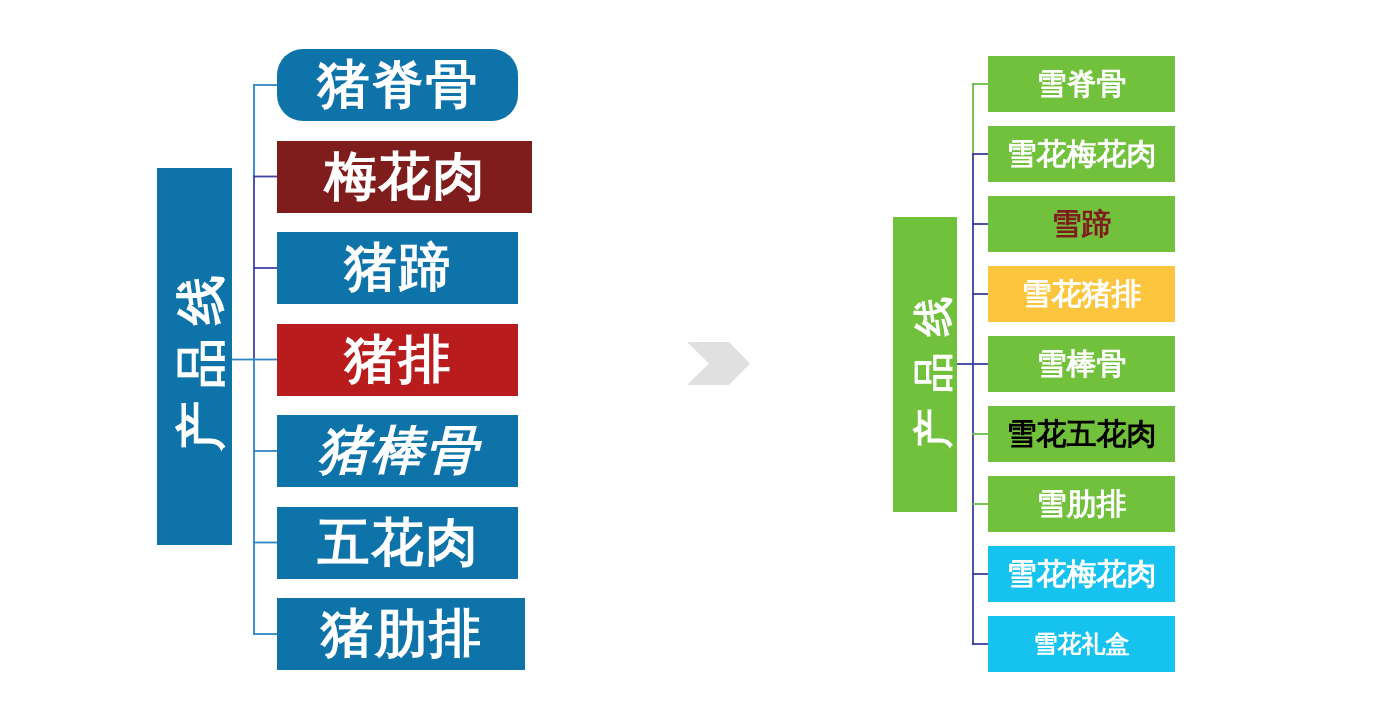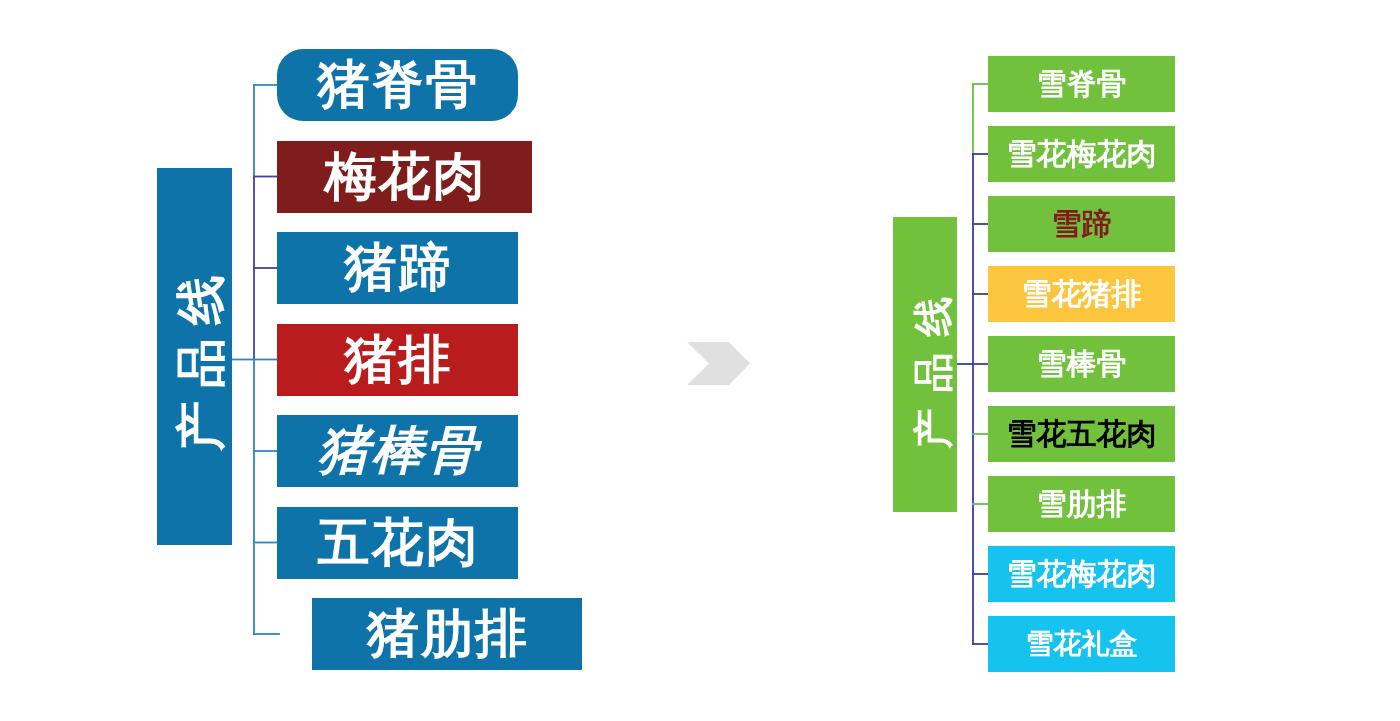--- a/index.html
+++ b/index.html
@@ -79,21 +79,21 @@
   </div>
         <div class="node" style="left: 277px; top: 323.5px; width: 241px; height: 72px; font-size: 52px; background: #b91c1c; color: rgb(255, 255, 255);">
     <span class="label">猪排</span>
   </div>
         <div class="node" style="left: 277px; top: 415px; width: 241px; height: 72px; font-size: 52px; background: rgb(14, 115, 169); color: rgb(255, 255, 255); font-style: italic;">
     <span class="label">猪棒骨</span>
   </div>
         <div class="node" style="left: 277px; top: 506.5px; width: 241px; height: 72px; font-size: 52px; background: rgb(14, 115, 169); color: rgb(255, 255, 255);">
     <span class="label">五花肉</span>
   </div>
-        <div class="node" style="left: 277px; top: 598px; width: 270px; height: 72px; font-size: 52px; background: rgb(14, 115, 169); color: rgb(255, 255, 255); margin-left: 35px;">
+        <div class="node" style="left: 277px; top: 598px; width: 248px; height: 72px; font-size: 52px; background: rgb(14, 115, 169); color: rgb(255, 255, 255);">
     <span class="label">猪肋排</span>
   </div>
       </div>
   </section>
 
   <svg class="arrow-wrap" width="1400" height="721" viewBox="0 0 1400 721">
     <polygon points="687,342 729,342 750,363.5 729,385 687,385 709,363.5" fill="#E0E0E0"></polygon>
   </svg>
 
   <section class="diagram diagram-right">
@@ -132,19 +132,19 @@
   </div>
         <div class="node" style="left: 988px; top: 406px; width: 187px; height: 56px; font-size: 30px; background: rgb(114, 193, 60); color: #000000;">
     <span class="label">雪花五花肉</span>
   </div>
         <div class="node" style="left: 988px; top: 476px; width: 187px; height: 56px; font-size: 30px; background: rgb(114, 193, 60); color: rgb(255, 255, 255);">
     <span class="label">雪肋排</span>
   </div>
         <div class="node" style="left: 988px; top: 546px; width: 187px; height: 56px; font-size: 30px; background: rgb(22, 194, 238); color: rgb(255, 255, 255);">
     <span class="label">雪花梅花肉</span>
   </div>
-        <div class="node" style="left: 988px; top: 616px; width: 187px; height: 56px; font-size: 28px; background: rgb(22, 194, 238); color: rgb(255, 255, 255); align-items: center;">
+        <div class="node" style="left: 988px; top: 616px; width: 187px; height: 56px; font-size: 24px; background: rgb(22, 194, 238); color: rgb(255, 255, 255); align-items: center;">
     <span class="label">雪花礼盒</span>
   </div>
       </div>
   </section>
 
 </div>
 
 </body></html>

